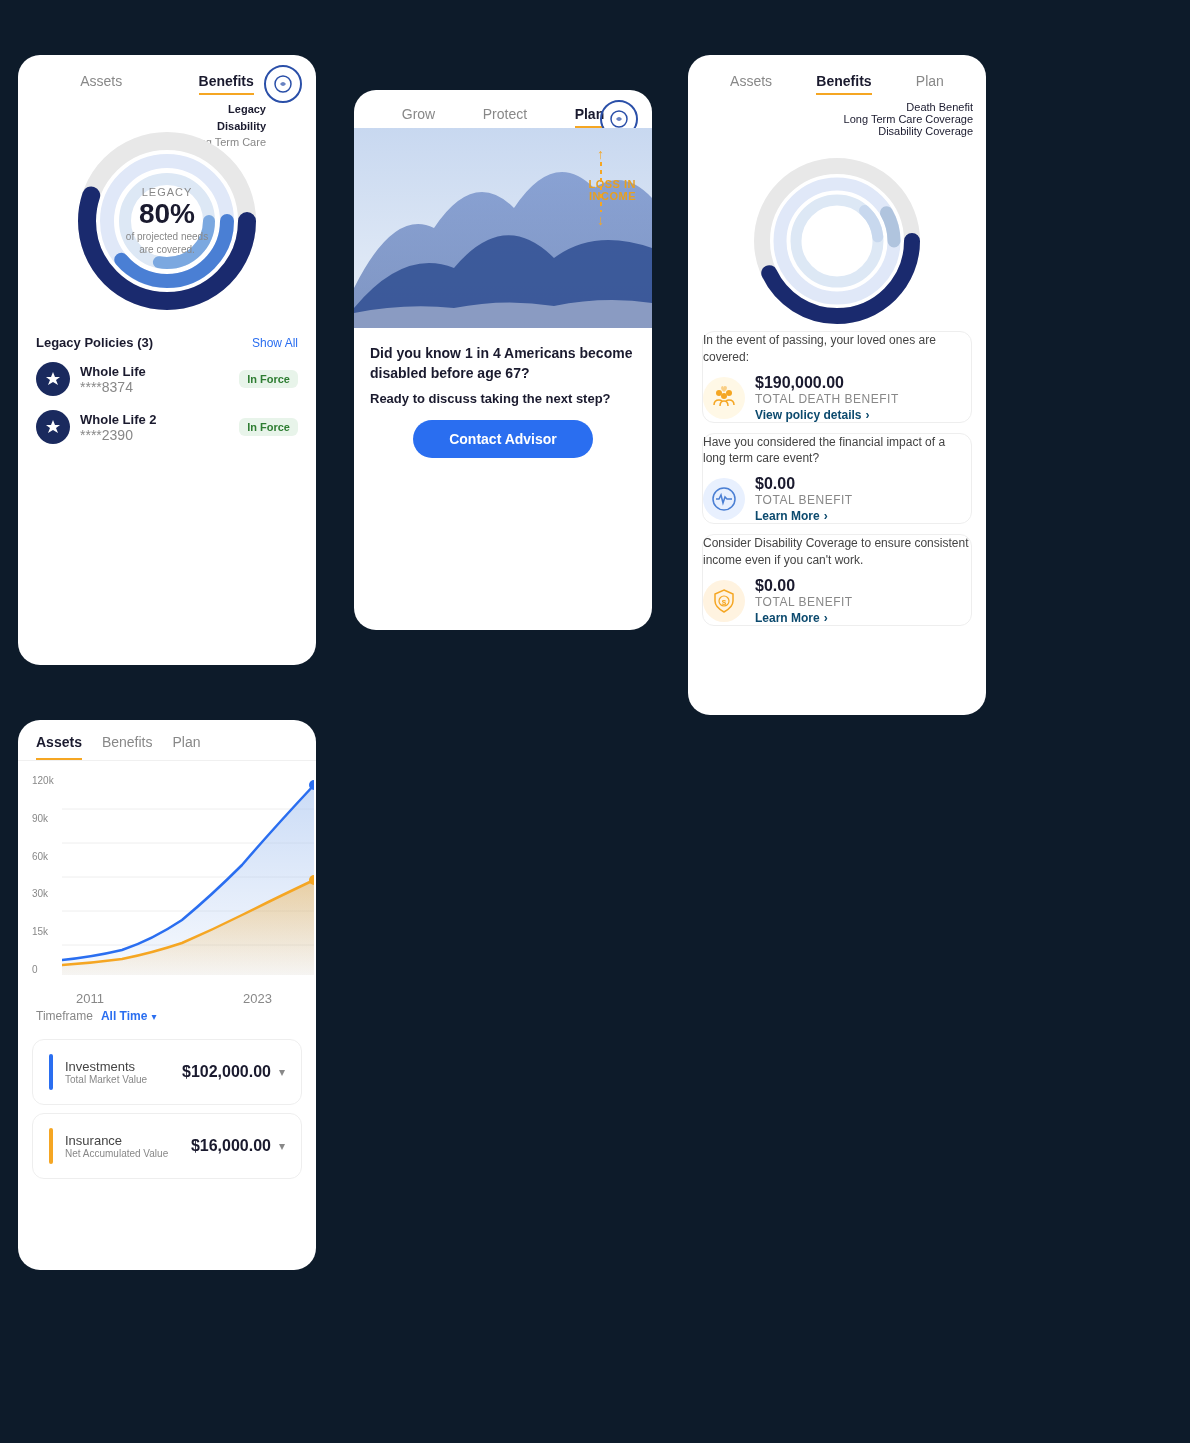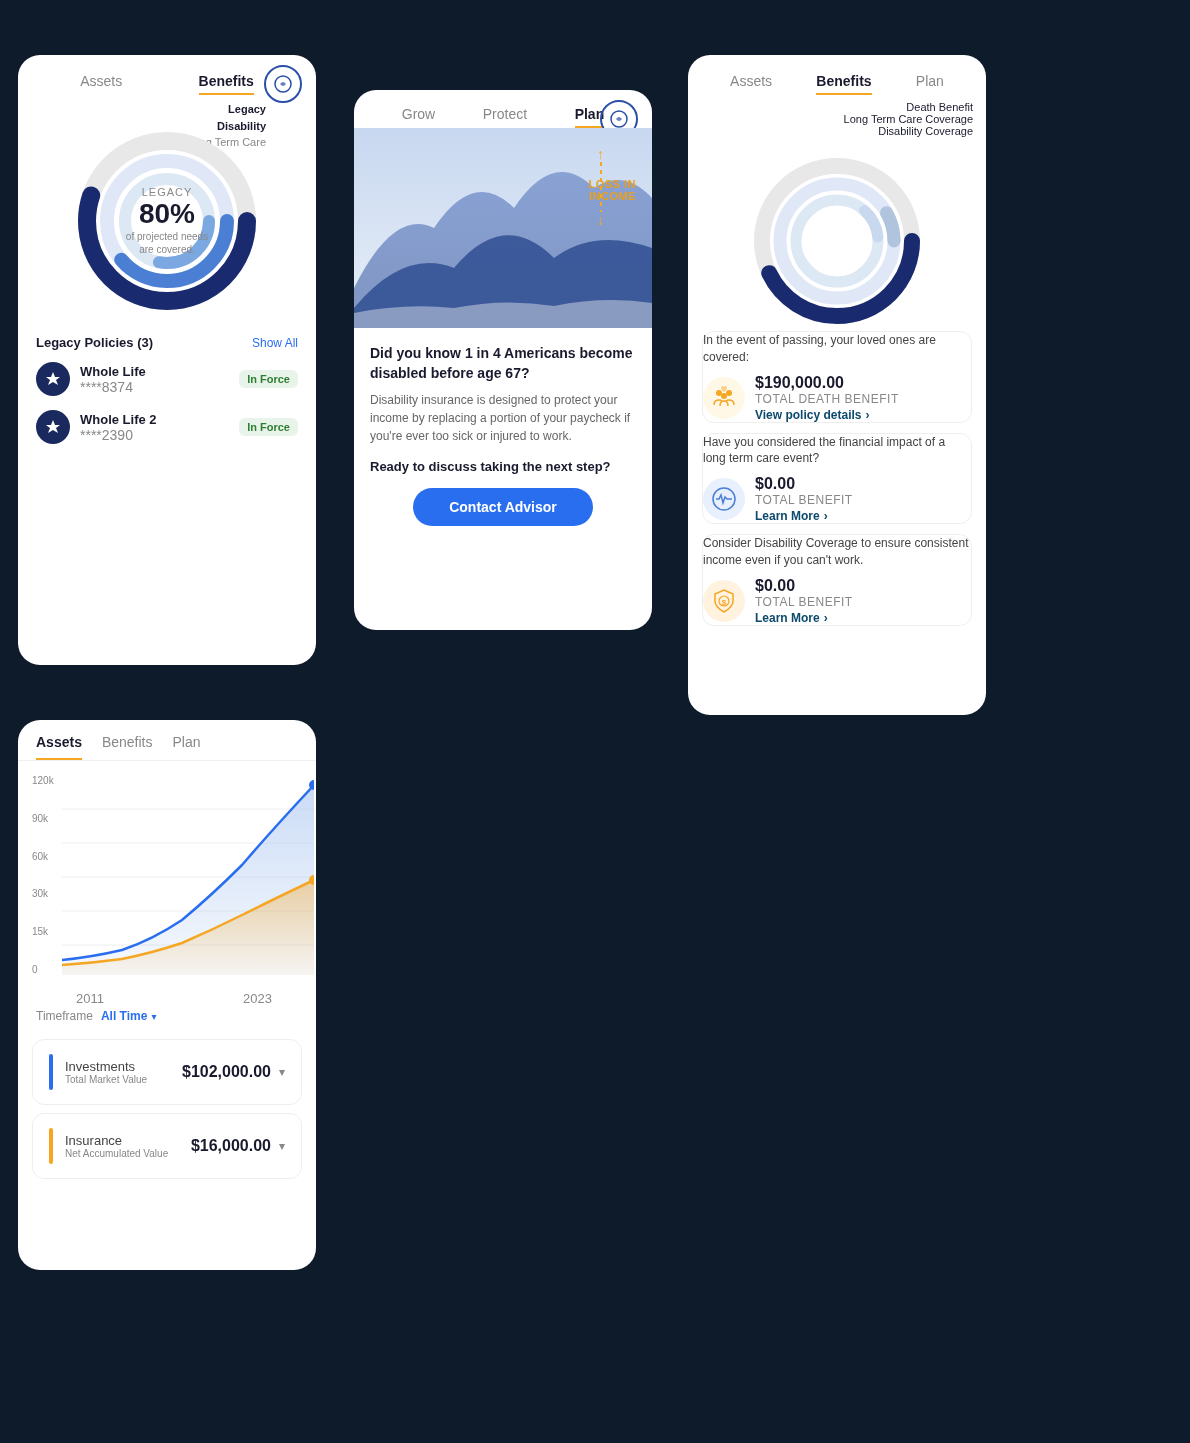--- a/index.html
+++ b/index.html
@@ -475,21 +475,20 @@
     
     <div style="position:absolute;right:48px;top:18px;display:flex;flex-direction:column;align-items:center;">
       <div style="color:#f5a623;font-size:14px;">↑</div>
       <div style="width:2px;height:50px;background:repeating-linear-gradient(to bottom,#f5a623 0,#f5a623 4px,transparent 4px,transparent 8px);"></div>
       <div style="color:#f5a623;font-size:14px;">↓</div>
     </div>
   </div>
 
   <div class="plan-content">
     <div class="plan-question">Did you know 1 in 4 Americans become disabled before age 67?</div>
-    <div class="plan-desc">Disability insurance is designed to protect your income by replacing a portion of your paycheck if you're ever too sick or injured to work.</div>
     <div class="discuss-text">Ready to discuss taking the next step?</div>
     <button class="contact-btn">Contact Advisor</button>
   </div>
 </div>
 
 <div class="card" id="card-benefits-right">
   <div class="card-header" style="display:flex;justify-content:space-around;padding:18px 20px 0;">
     <span class="tab-label">Assets</span>
     <span class="tab-label active">Benefits</span>
     <span class="tab-label">Plan</span>

